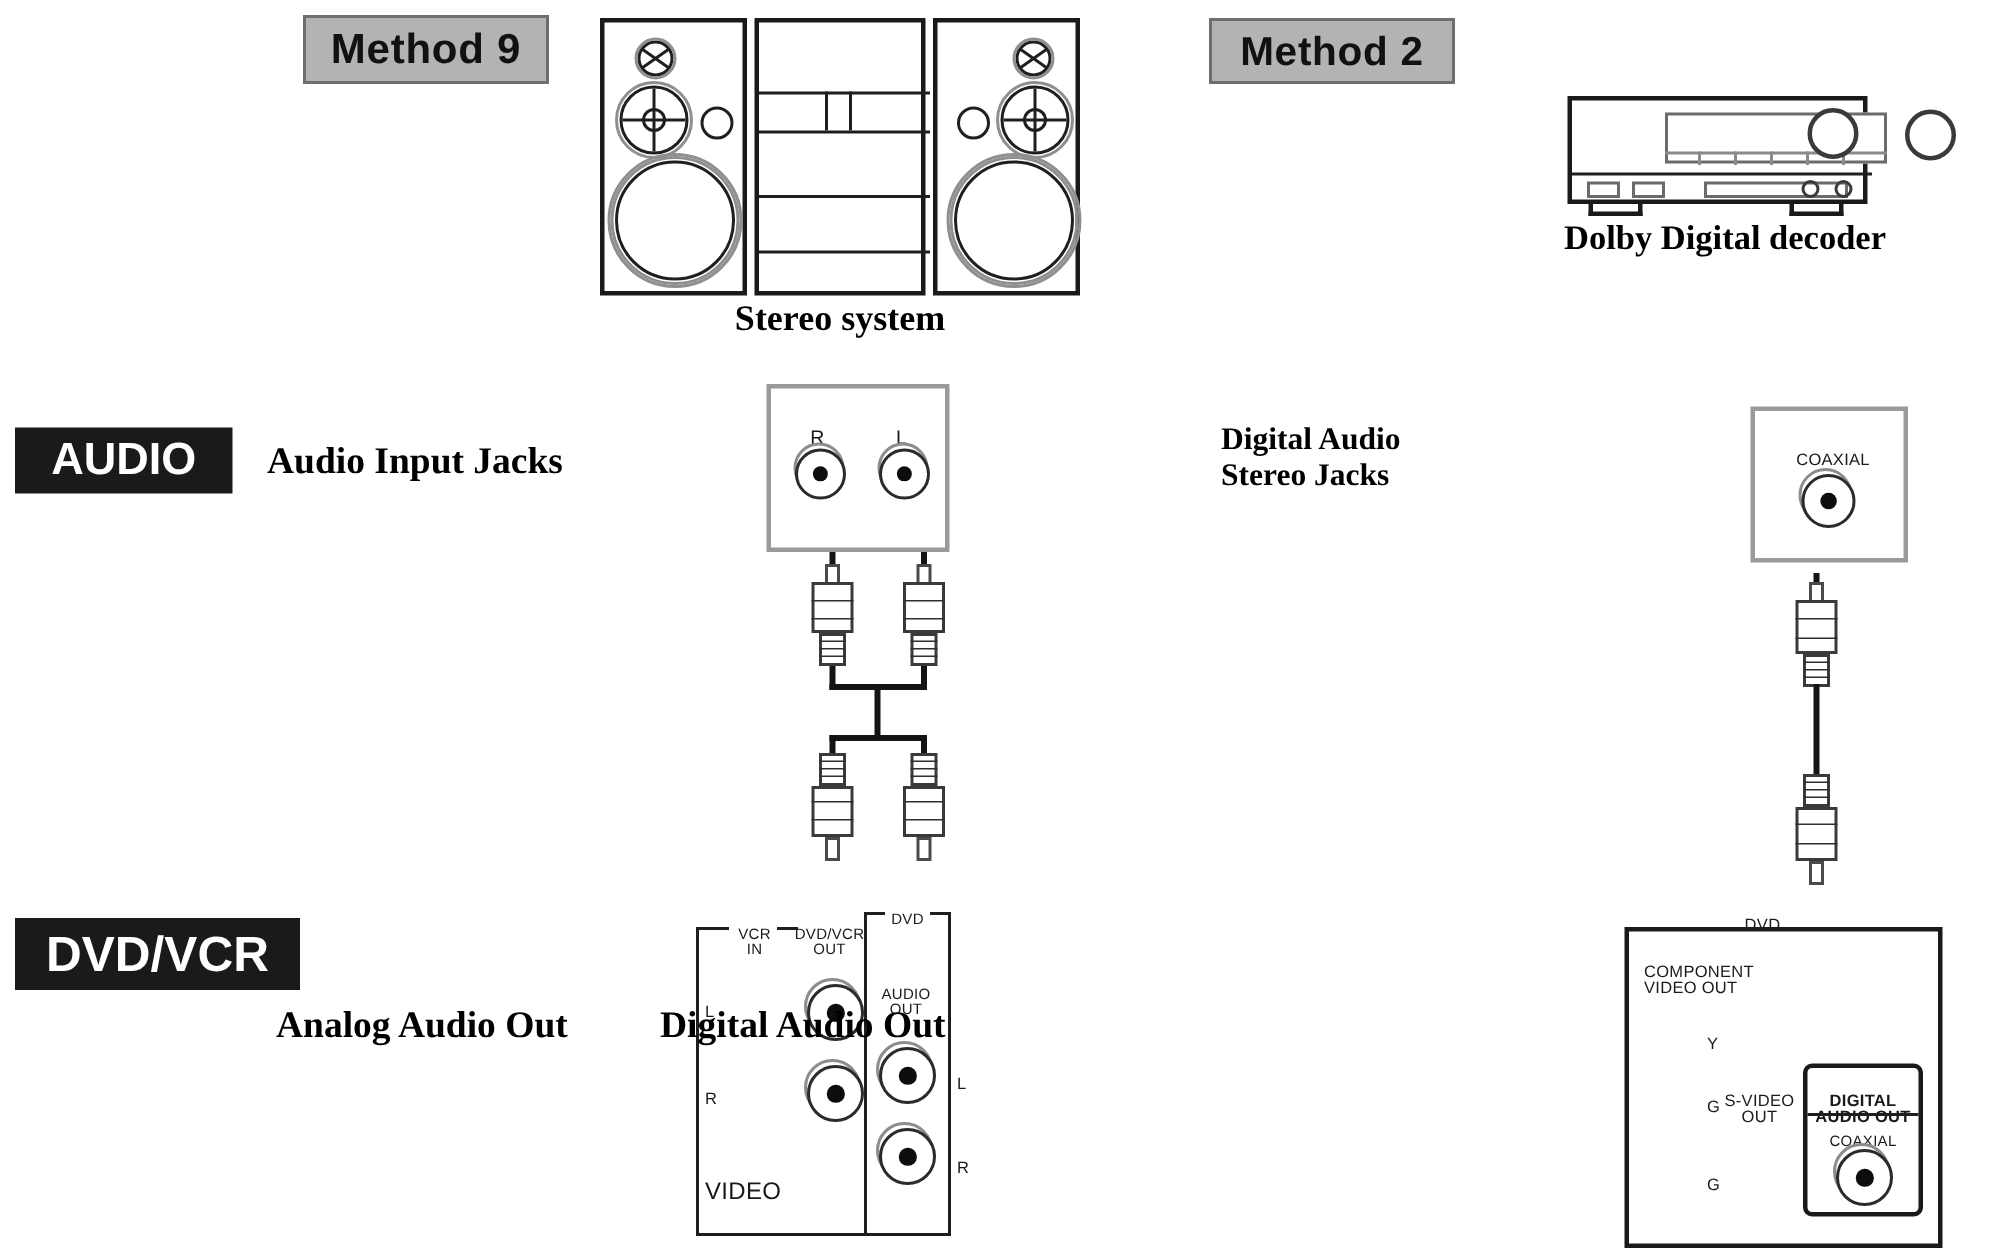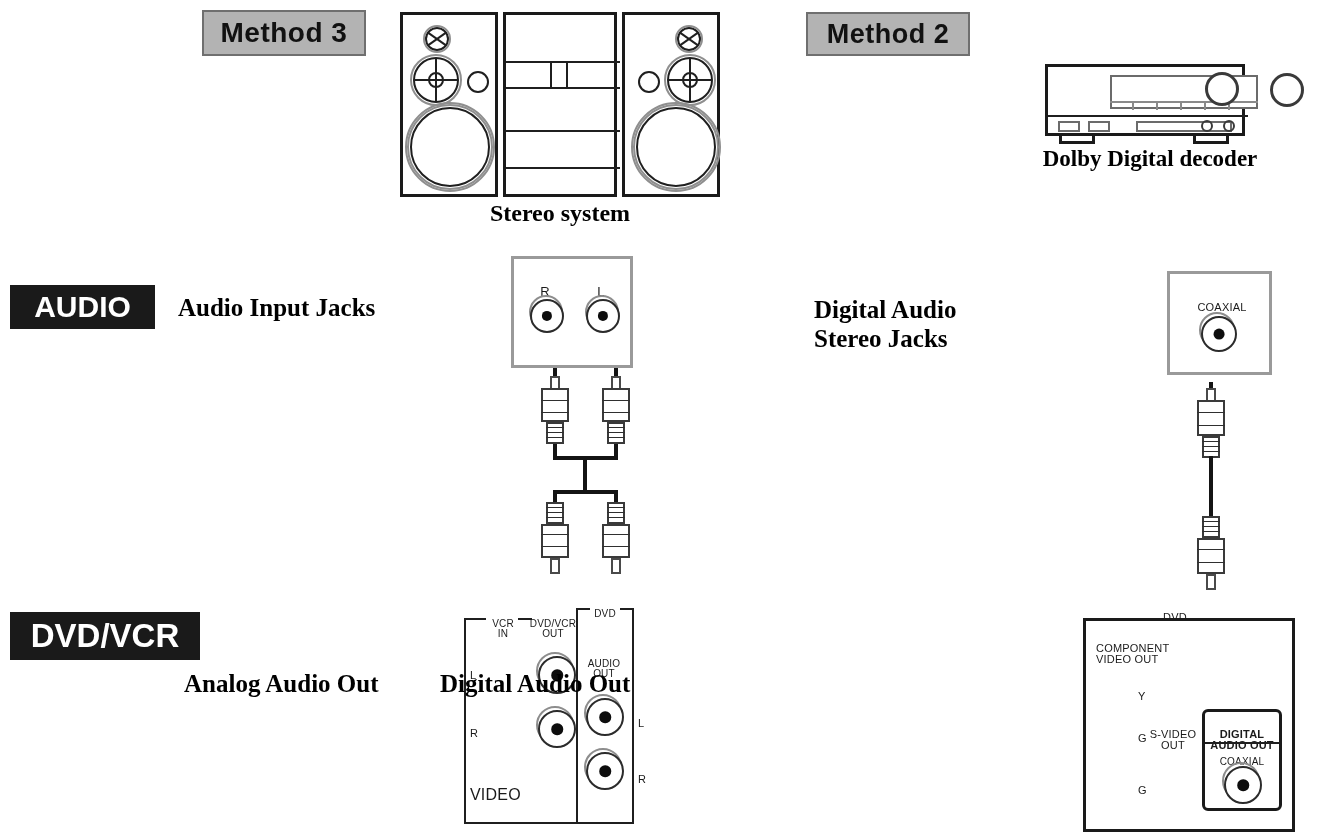--- a/index.html
+++ b/index.html
@@ -88,21 +88,21 @@
   .dec-el{position:absolute;border:2px solid #6b6b6b;background:#fff;box-sizing:border-box;}
   .dec-knob{position:absolute;border:3px solid #3a3a3a;border-radius:50%;background:#fff;box-sizing:border-box;}
   .dec-foot{position:absolute;border:3px solid #1a1a1a;border-top:none;background:#fff;box-sizing:border-box;}
 </style>
 </head>
 <body>
 
 <div class="stage">
 
   <div class="abs method-badge" style="left:202px;top:10px;width:160px;height:42px;font-size:28px;">
-    <span>Method 3</span>
+    <span>Method 9</span>
   </div>
 
   <div class="abs method-badge" style="left:806px;top:12px;width:160px;height:40px;font-size:27px;">
     <span>Method 2</span>
   </div>
 
   <div class="abs" style="left:400px;top:12px;width:320px;height:188px;">
 
     <div class="abs spk-frame" style="left:0px;top:0px;width:98px;height:185px;">
 
@@ -200,21 +200,21 @@
     </div>
     <div class="abs tiny tiny-c" style="left:72px;top:12px;width:30px;font-size:13px;">
       <span>L</span>
     </div>
     <div class="jack-sh" style="left:15px;top:36px;width:34px;height:34px;"></div>
     <div class="jack" style="left:16px;top:40px;width:34px;height:34px;"></div>
     <div class="jack-sh" style="left:71px;top:36px;width:34px;height:34px;"></div>
     <div class="jack" style="left:72px;top:40px;width:34px;height:34px;"></div>
   </div>
 
-  <div class="abs cap" style="left:814px;top:296px;width:260px;font-size:25px;">
+  <div class="abs cap" style="left:814px;top:280px;width:260px;font-size:21px;">
     <div>Digital Audio</div>
     <div>Stereo Jacks</div>
   </div>
 
   <div class="abs gbox" style="left:1167px;top:271px;width:105px;height:104px;">
     <div class="abs tiny tiny-c" style="left:8px;top:16px;width:88px;font-size:11px;">
       <span>COAXIAL</span>
     </div>
     <div class="jack-sh" style="left:29px;top:38px;width:36px;height:36px;"></div>
     <div class="jack" style="left:31px;top:42px;width:36px;height:36px;"></div>

